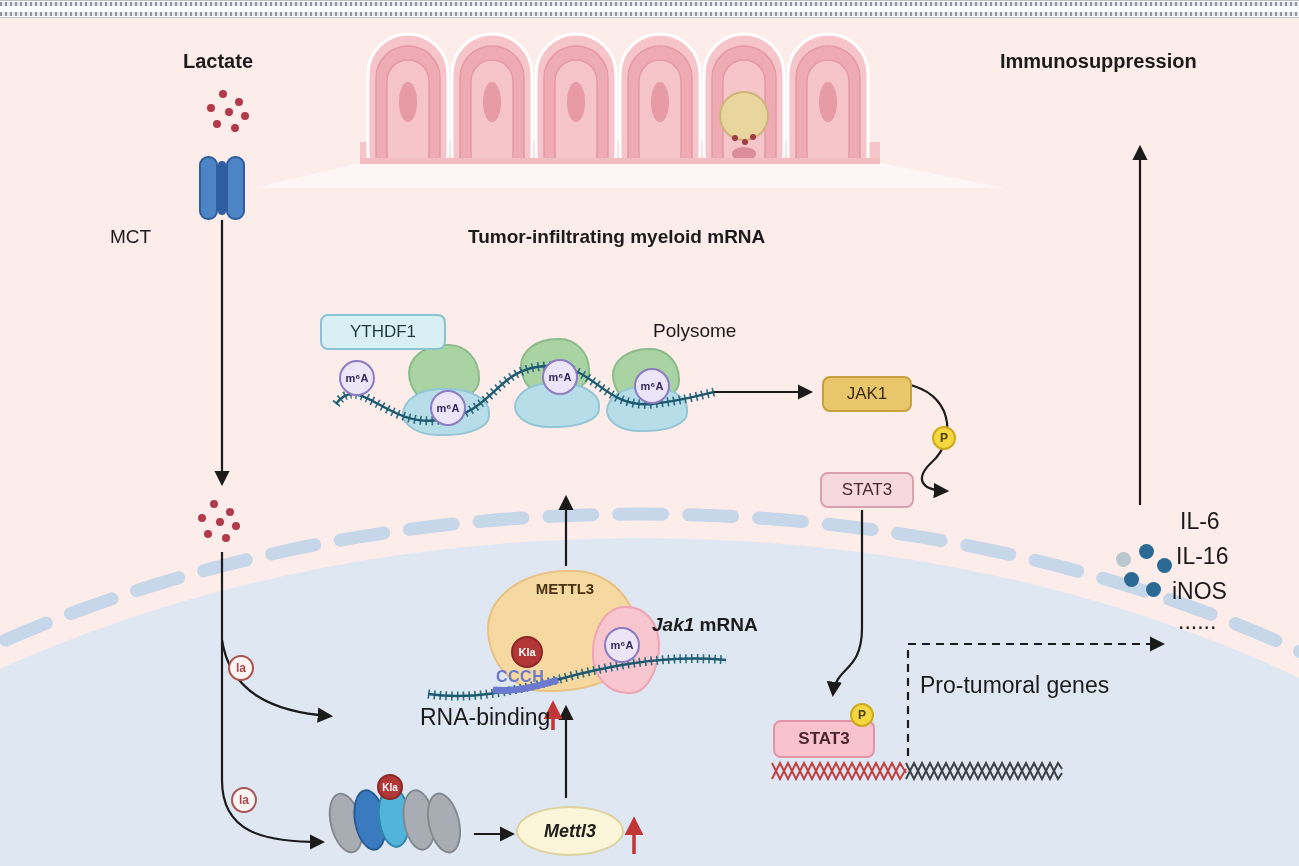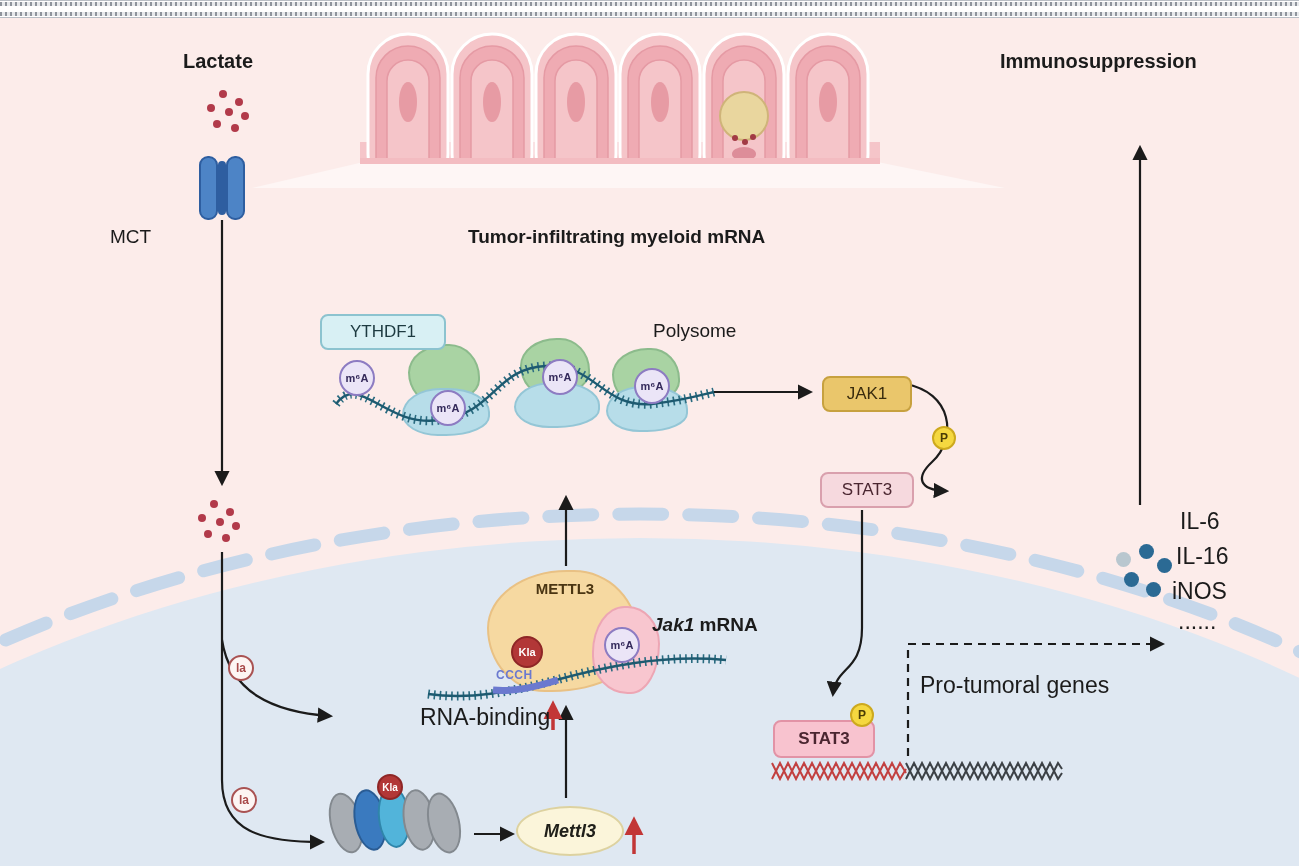--- a/index.html
+++ b/index.html
@@ -59,21 +59,21 @@
   .reader{background:#b7dde9;border:2px solid #94c6d6;border-radius:48% 52% 55% 45% / 60% 55% 45% 50%;}
   .mettl3c{background:#f6d9a1;border:2px solid #e9c184;}
   .mettl14{background:#f8c6cf;border:2px solid #eda6b4;border-radius:50% 50% 45% 55% / 55% 45% 60% 45%;}
 
   
   .histone{width:32px;height:62px;border-radius:50%;box-sizing:border-box;}
   .hist-grey{background:#a8adb3;border:2px solid #83898f;}
   .hist-blue{background:#3a7abf;border:2px solid #2a5c94;}
   .hist-cyan{background:#52b4da;border:2px solid #2f85aa;}
 
-  .ccch{font-size:12px;font-weight:bold;color:#6b79cf;letter-spacing:.5px;}
+  .ccch{font-size:16px;font-weight:bold;color:#6b79cf;letter-spacing:.5px;}
   .mettl3lbl{font-size:15px;font-weight:bold;color:#4a3512;}
 </style>
 </head>
 <body>
 
 <div class="canvas">
 
   <svg id="bg-svg" class="layer" width="1299" height="866">
     <polygon points="372,160 868,160 1005,188 252,188" fill="rgba(255,255,255,0.5)"></polygon>
     <ellipse cx="640" cy="1262" rx="1142" ry="748" fill="none" stroke="#c6d7ea" stroke-width="13" stroke-dasharray="44 26" stroke-linecap="round"></ellipse>

